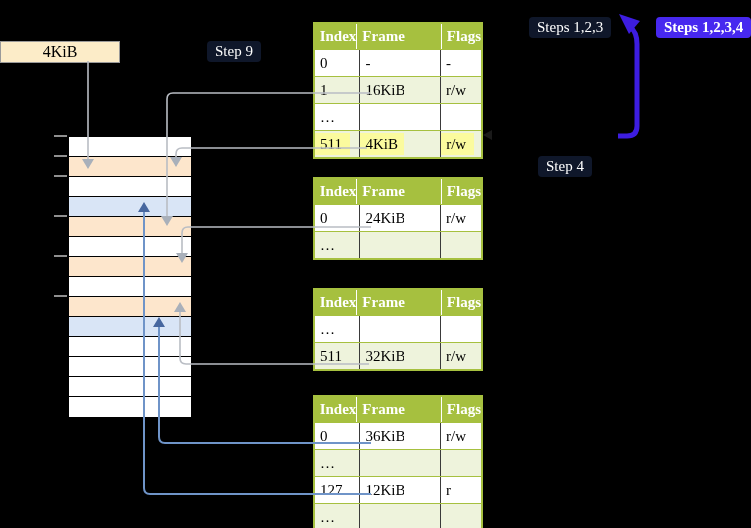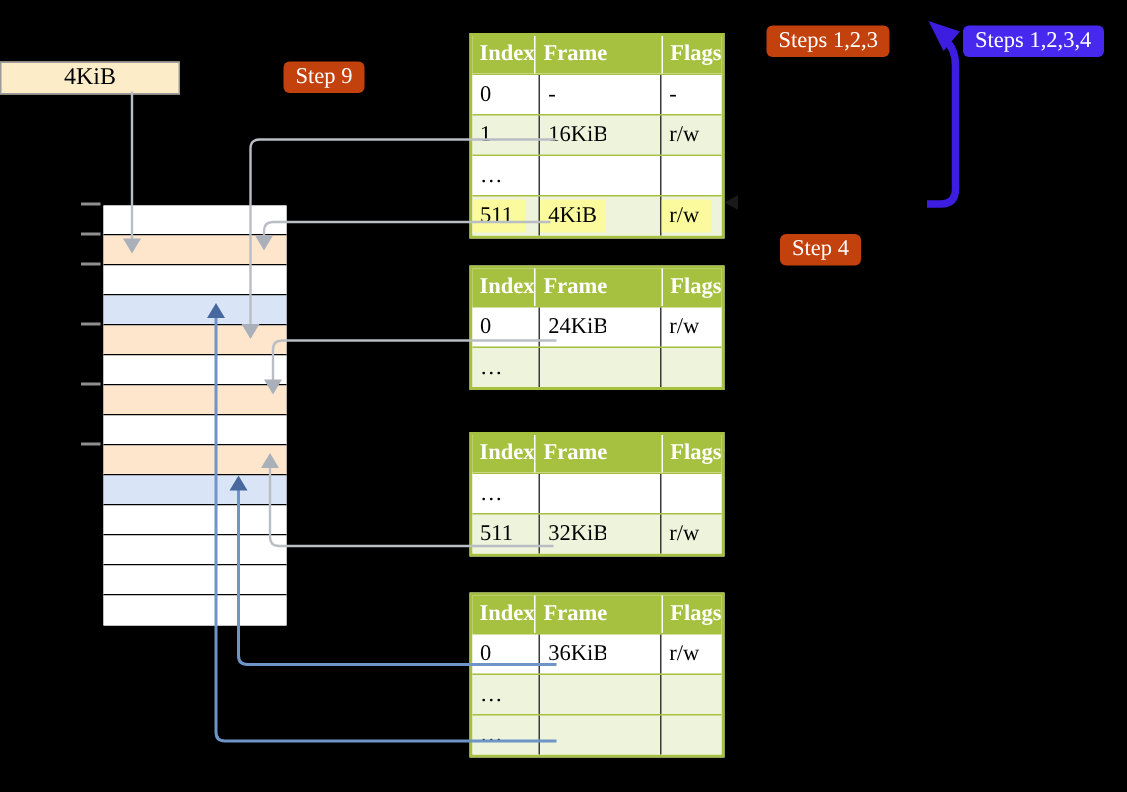--- a/index.html
+++ b/index.html
@@ -7,25 +7,25 @@
          font-family:"Liberation Serif","DejaVu Serif",serif;}
 
   
   .frame-label{position:absolute;left:0px;top:41px;width:118px;height:20px;
     background:#fcecc8;border:1px solid #9a9a9a;color:#000;text-align:center;
     line-height:20px;font-size:16px;}
 
   
   .badge{position:absolute;height:21px;line-height:21px;padding:0 8px;border-radius:4px;
     color:#fff;font-size:15px;white-space:nowrap;}
-  .badge.red{background:#c2410c;}
+  .badge.red{background:#0f172a;margin-left:18px;}
   .badge.blue{background:#4728ef;}
   #badge-step0{left:189px;top:41px;}
   #badge-steps123{left:511px;top:17px;}
-  #badge-steps1234{left:642px;top:17px;}
+  #badge-steps1234{left:656px;top:17px;font-weight:bold;}
   #badge-step4{left:520px;top:156px;}
 
   
   .memcol{position:absolute;left:68px;top:136px;width:122px;border:1px solid #000;background:#fff;}
   .mrow{height:20px;border-bottom:1px solid #000;box-sizing:border-box;}
   .mrow:last-child{border-bottom:none;}
   .mrow.white{background:#ffffff;}
   .mrow.peach{background:#fde6cc;}
   .mrow.blue{background:#d9e5f6;}
   .tick{position:absolute;left:54px;width:13px;height:2px;background:#8f8f8f;}
@@ -154,20 +154,25 @@
       <div class="pt-row">
         <div class="pt-cell c0">0</div>
         <div class="pt-cell c1">36KiB</div>
         <div class="pt-cell c2">r/w</div>
       </div>
       <div class="pt-row alt">
         <div class="pt-cell c0">…</div>
         <div class="pt-cell c1"></div>
         <div class="pt-cell c2"></div>
       </div>
+      <div class="pt-row">
+        <div class="pt-cell c0">127</div>
+        <div class="pt-cell c1">12KiB</div>
+        <div class="pt-cell c2">r</div>
+      </div>
       <div class="pt-row alt">
         <div class="pt-cell c0">…</div>
         <div class="pt-cell c1"></div>
         <div class="pt-cell c2"></div>
       </div>
     </div>
 
   <svg class="overlay" viewBox="0 0 751 528">
 
     <path d="M88,61 L88,160" stroke="#b9bdc4" stroke-width="1.6" fill="none"></path>

